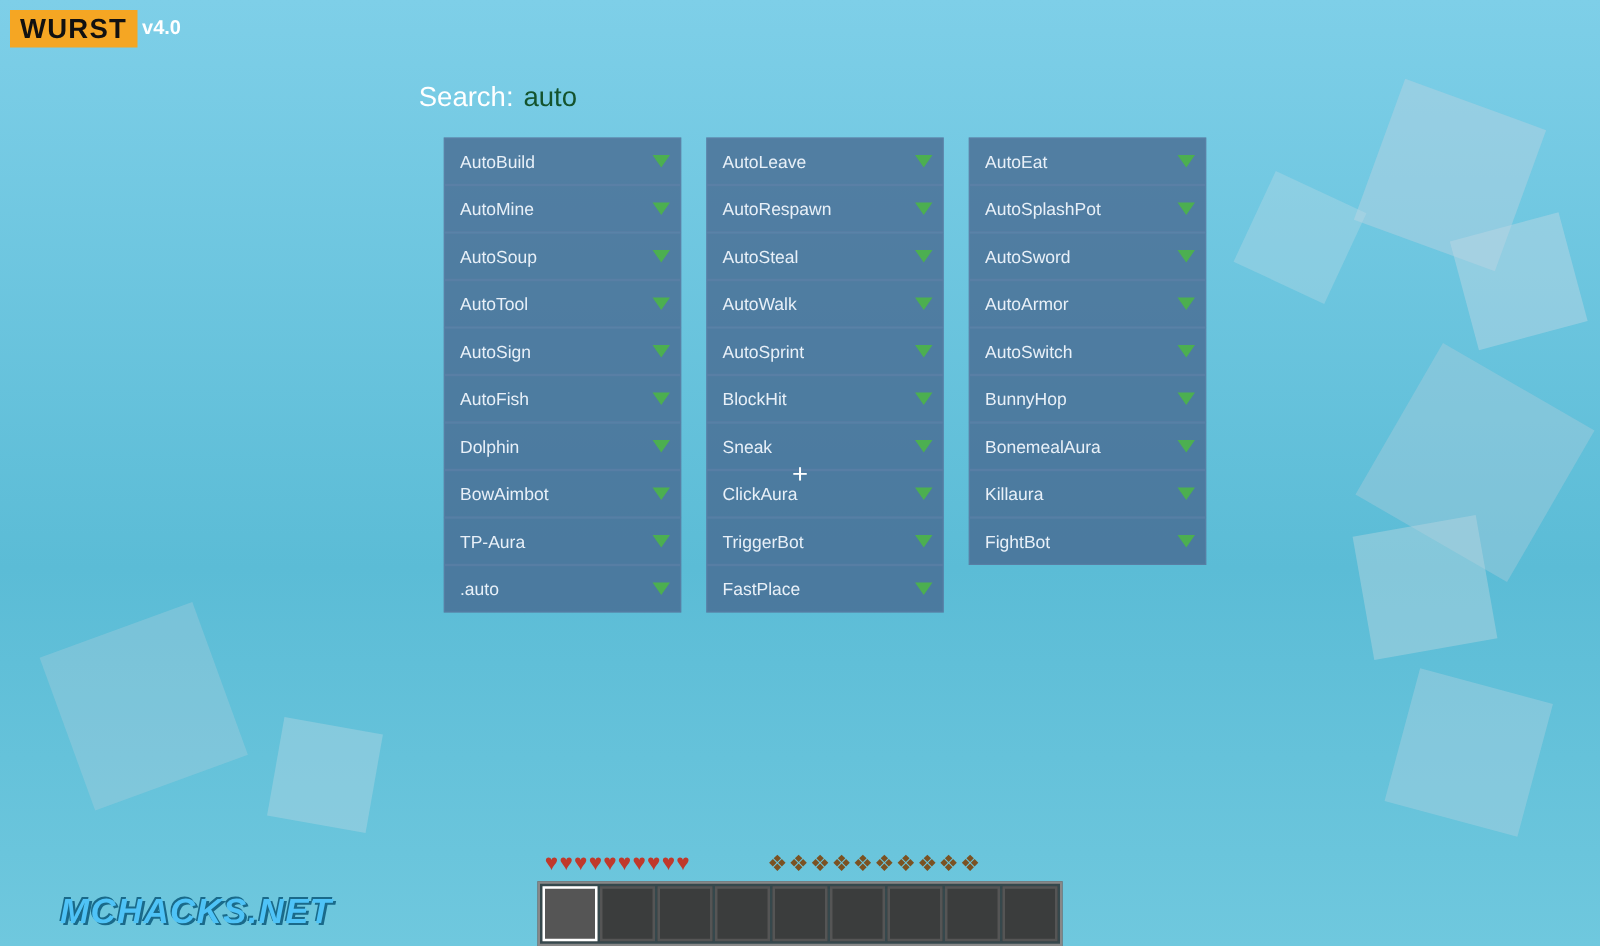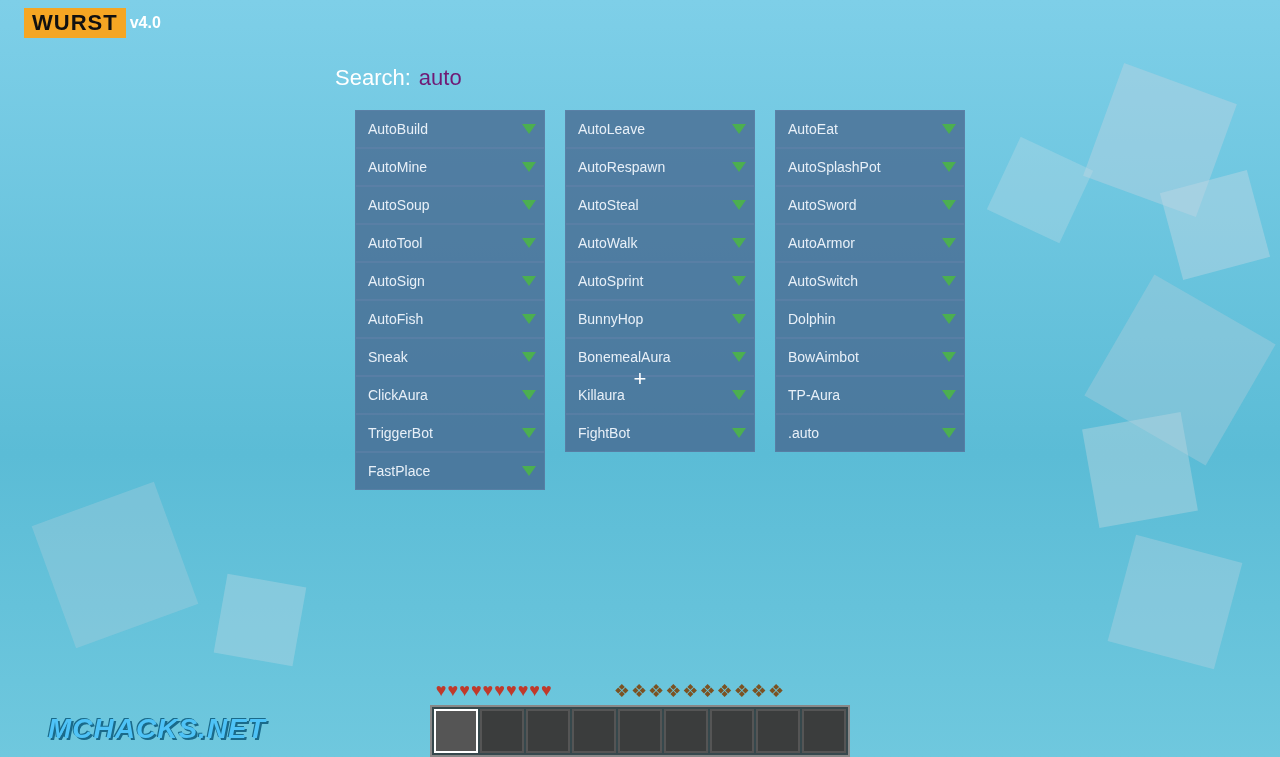--- a/index.html
+++ b/index.html
@@ -24,21 +24,21 @@
     .cube {
       position: absolute;
       background: rgba(200, 225, 235, 0.6);
       transform: rotate(15deg);
     }
 
     
     .logo {
       position: absolute;
       top: 8px;
-      left: 24px;
+      left: 8px;
       display: flex;
       align-items: center;
       gap: 4px;
     }
     .logo-wurst {
       background: #f5a623;
       color: #111;
       font-weight: bold;
       font-size: 22px;
       padding: 2px 8px;
@@ -60,21 +60,21 @@
       align-items: flex-end;
       gap: 8px;
       color: #fff;
       font-size: 20px;
     }
     .search-label {
       font-size: 22px;
       color: #fff;
     }
     .search-value {
-      color: #701a75;
+      color: #14532d;
       font-size: 22px;
     }
 
     
     .module-grid {
       position: absolute;
       top: 110px;
       left: 335px;
       display: grid;
       grid-template-columns: repeat(3, 210px);
@@ -248,20 +248,24 @@
     </div>
     <div class="module-btn">
       <span class="module-name">AutoSwitch</span>
       <span class="arrow"></span>
     </div>
     <div class="module-btn">
       <span class="module-name">AutoFish</span>
       <span class="arrow"></span>
     </div>
     <div class="module-btn">
+      <span class="module-name">BlockHit</span>
+      <span class="arrow"></span>
+    </div>
+    <div class="module-btn">
       <span class="module-name">BunnyHop</span>
       <span class="arrow"></span>
     </div>
     <div class="module-btn">
       <span class="module-name">Dolphin</span>
       <span class="arrow"></span>
     </div>
     <div class="module-btn">
       <span class="module-name">Sneak</span>
       <span class="arrow"></span>

